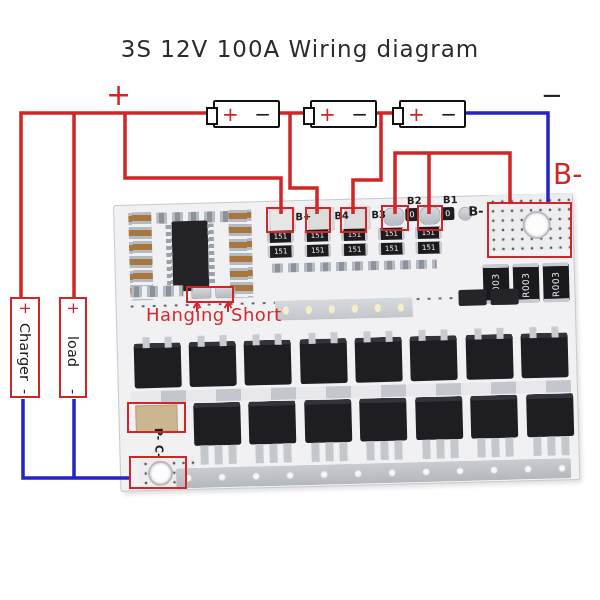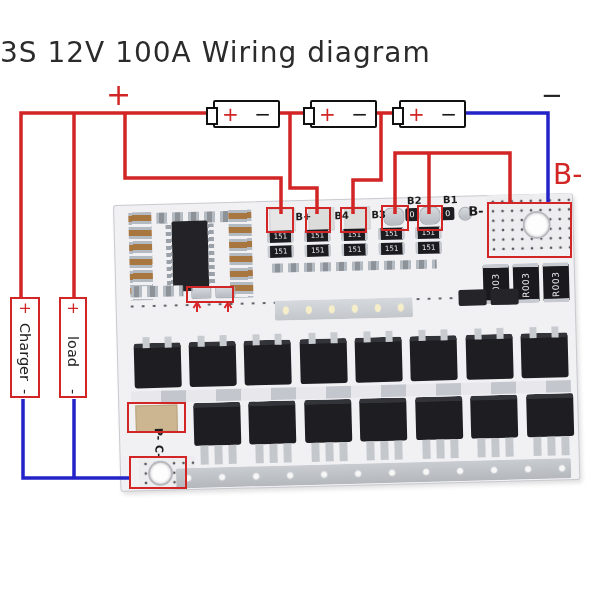--- a/index.html
+++ b/index.html
@@ -1,21 +1,21 @@
 <!DOCTYPE html>
 <html><head>
 <meta charset="utf-8">
 <style>
   html,body{margin:0;padding:0;background:#fff;}
   #stage{position:relative;width:600px;height:600px;background:#fff;overflow:hidden;
          font-family:"DejaVu Sans",sans-serif;}
   .abs{position:absolute;}
 
   
-  #title{left:0;right:0;top:36px;text-align:left;font-size:28px;color:#2b2b2b;letter-spacing:1px;}
+  #title{left:0;right:0;top:36px;text-align:center;font-size:23px;color:#2b2b2b;letter-spacing:1px;}
   .packlbl{font-size:30px;color:#d22525;line-height:1;}
   .packlbl.neg{color:#222;font-size:26px;}
   #bminus-label{left:553px;top:158px;font-size:28px;color:#d22525;font-weight:500;}
   #hs-text{left:146px;top:304px;font-size:18px;color:#d8262b;letter-spacing:.5px;font-weight:500;}
 
   
   .battery{width:67px;height:28px;border:2.5px solid #111;background:#fff;border-radius:2px;
            display:flex;justify-content:space-between;align-items:center;padding:0 7px;box-sizing:border-box;}
   .battery .bp{color:#d22525;font-size:20px;line-height:1;}
   .battery .bm{color:#1a1a1a;font-size:20px;line-height:1;}
@@ -204,20 +204,21 @@
   </div>
   <div class="abs battery z6" style="left:399px;top:100px;">
     <div class="nub"></div>
     <span class="bp">+</span>
     <span class="bm">−</span>
   </div>
 
   <div class="abs packlbl z6" style="left:106px;top:80px;">+</div>
   <div class="abs packlbl neg z6" style="left:541px;top:82px;">−</div>
   <div class="abs z5" id="bminus-label">B-</div>
+  <div class="abs z5" id="hs-text">Hanging Short</div>
 
   <div class="abs sbox z6" style="left:10px;top:297px;">
     <div class="vtext">
       <span class="vp">+</span>
       <span>Charger</span>
       <span class="vm">-</span>
     </div>
   </div>
   <div class="abs sbox z6" style="left:59px;top:297px;width:28px;">
     <div class="vtext">

